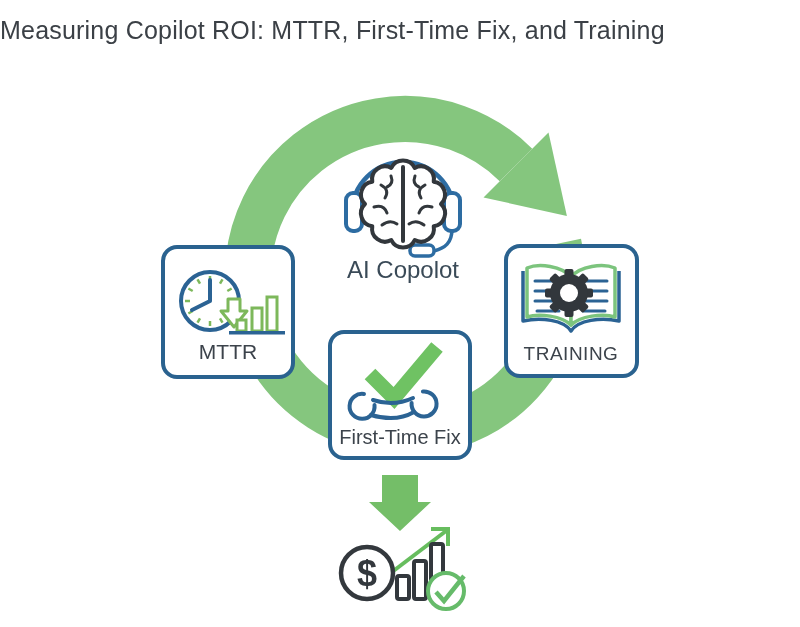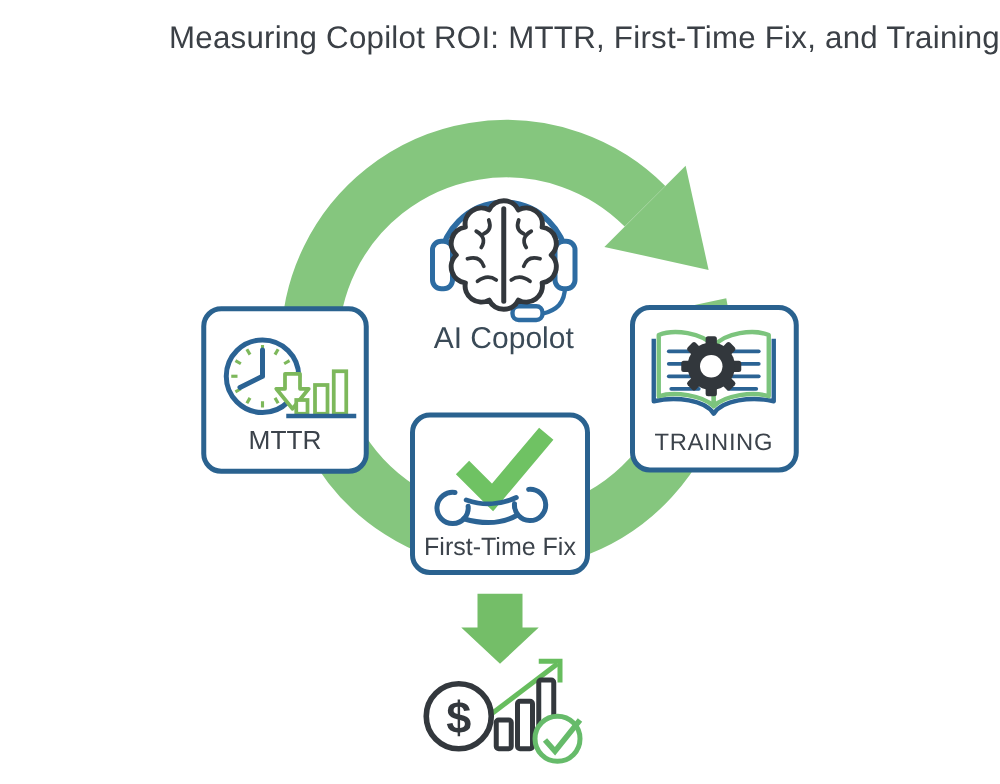--- a/index.html
+++ b/index.html
@@ -1,21 +1,21 @@
 <!DOCTYPE html>
 <html><head>
 <meta charset="utf-8">
 <style>
   html,body{margin:0;padding:0;background:#fff;}
   .canvas{
     position:relative;width:800px;height:627px;background:#ffffff;overflow:hidden;
     font-family:"Liberation Sans",sans-serif;
   }
   .title{
-    position:absolute;top:16px;left:0;width:800px;text-align:right;
+    position:absolute;top:16px;left:0;width:800px;text-align:left;
     font-size:25px;font-weight:500;color:#3B4046;letter-spacing:.2px;
   }
   svg text{font-family:"Liberation Sans",sans-serif;}
   .node-label{font-size:20px;font-weight:500;fill:#3C434B;}
   .center-label{font-size:24px;font-weight:500;fill:#3A4A57;}
   .dollar{font-size:36px;font-weight:bold;fill:#33383D;}
 </style>
 </head>
 <body>
 

